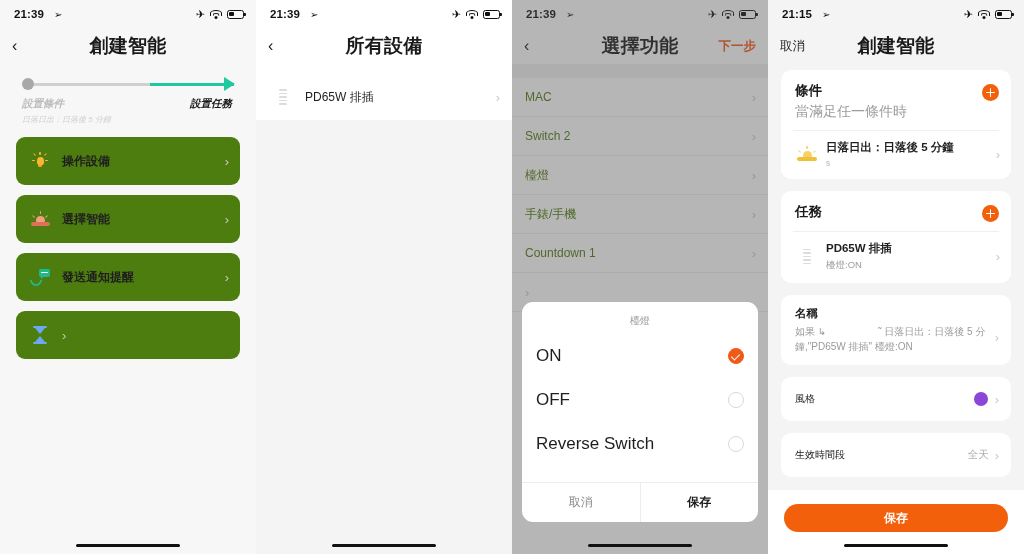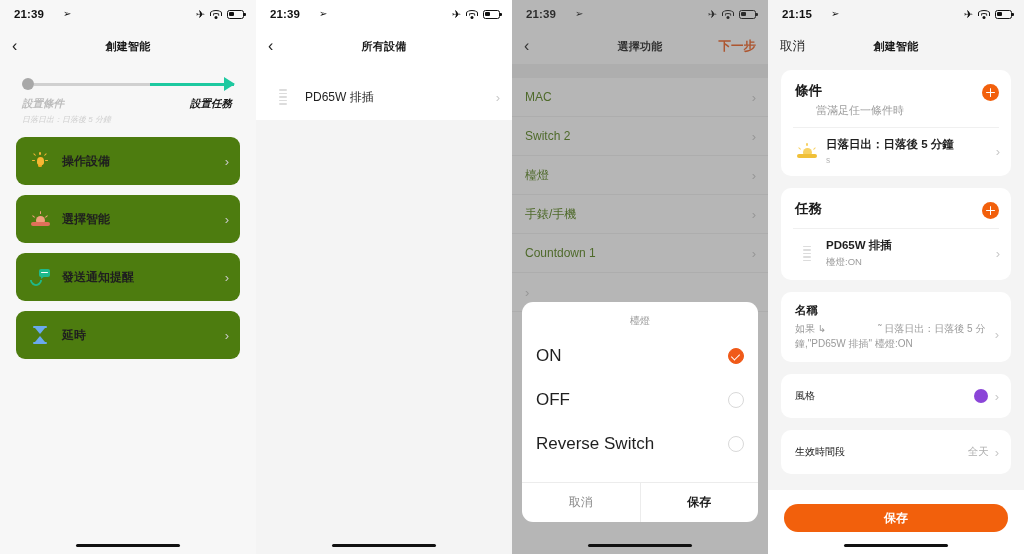--- a/index.html
+++ b/index.html
@@ -10,36 +10,36 @@
     overflow: hidden;
   }
   .screens { display: flex; width: 1024px; height: 554px; }
   .panel { width: 256px; height: 554px; position: relative; overflow: hidden; background: #f7f7f7; }
 
   
   .statusbar {
     height: 28px; display: flex; align-items: center;
     justify-content: space-between; padding: 0 12px 0 14px;
   }
-  .sb-left { display: flex; align-items: flex-start; gap: 19px; font-size: 11.5px; font-weight: 600; color: #111; letter-spacing: .1px;}
+  .sb-left { display: flex; align-items: flex-end; gap: 10px; font-size: 11.5px; font-weight: 600; color: #111; letter-spacing: .1px;}
   .sb-loc { font-size: 10px; display:inline-block; transform: rotate(0deg); }
   .sb-right { display: flex; align-items: center; gap: 5px; }
   .ic-plane { font-size: 11px; color:#111; line-height:1; }
   .ic-wifi { width: 12px; height: 9px; position: relative; display:inline-block; }
   .ic-wifi i { position:absolute; left:50%; transform:translateX(-50%); border:1.3px solid #111; border-bottom:none; border-radius:50% 50% 0 0;}
   .ic-wifi i:nth-child(1){ width:12px; height:6px; top:0;}
   .ic-wifi i:nth-child(2){ width:7px; height:3.5px; top:3px;}
   .ic-wifi i:nth-child(3){ width:3px; height:3px; top:6px; border-radius:50%; background:#111; border:none;}
   .ic-batt { width:17px; height:9px; border:1.2px solid #111; border-radius:2.5px; position:relative; display:inline-block;}
   .ic-batt::after{ content:""; position:absolute; right:-3px; top:2.4px; width:1.6px; height:3.4px; background:#111; border-radius:0 1px 1px 0;}
   .ic-batt i{ position:absolute; left:1.2px; top:1.2px; bottom:1.2px; width:5px; background:#111; border-radius:1px;}
 
   
   .navbar { height: 36px; display:flex; align-items:center; justify-content:center; position:relative; padding: 0 12px; }
-  .nav-title { font-size: 11px; font-weight: 700; color:#1a1a1a; letter-spacing:.3px;}
+  .nav-title { font-size: 19px; font-weight: 700; color:#1a1a1a; letter-spacing:.3px;}
   .nav-left { position:absolute; left: 12px; top:50%; transform:translateY(-50%); font-size: 14px; color:#222; }
   .nav-left.back { font-size: 16px; font-weight: 300; }
   .nav-left.text { font-size: 12.5px; color:#222; }
   .nav-right { position:absolute; right: 12px; top:50%; transform:translateY(-50%); font-size:12.5px; font-weight:600; color:#f05a19; }
 
   
   .stepper { padding: 14px 22px 0 22px; font-style: italic; }
   .track { position:relative; height: 12px; display:flex; align-items:center; }
   .track .dot { width:12px; height:12px; border-radius:50%; background:#a8a8a8; flex:none; }
   .track .line-grey { height:3px; background:#d0d0d0; width:116px; }
@@ -129,21 +129,21 @@
   .modal-actions .cancel { color:#8a8a8a; border-right:1px solid #ececec; }
   .modal-actions .save { color:#1a1a1a; font-weight:700; }
 
   
   .p4 { background:#f4f4f4; }
   .p4-body { padding: 6px 13px 0 13px; }
   .gcard { background:#fff; border-radius:10px; margin-bottom:12px; }
   .gc-head { display:flex; align-items:flex-start; padding:12px 12px 9px 14px; }
   .gc-head .txt { flex:1; }
   .gc-title { font-size:13.5px; font-weight:700; color:#1a1a1a; }
-  .gc-sub { font-size:11px; color:#9c9c9c; margin-top:3px;margin-left:21px; }
+  .gc-sub { font-size:14px; color:#9c9c9c; margin-top:3px; }
   .plus { width:17px; height:17px; border-radius:50%; background:#f2600c; position:relative; flex:none; margin-top:2px; }
   .plus::before,.plus::after{content:"";position:absolute;background:#fff;border-radius:1px;}
   .plus::before{left:4px;top:7.8px;width:9px;height:1.6px;}
   .plus::after{top:4px;left:7.7px;height:9px;width:1.6px;}
   .gc-div { height:1px; background:#f0f0f0; margin:0 12px; }
   .gc-row { display:flex; align-items:center; padding:9px 11px 11px 14px; }
   .gc-row .ic { width:24px; margin-right:7px; display:flex; align-items:center; justify-content:center; flex:none;}
   .gc-row .bd { flex:1; }
   .gc-row .t1 { font-size:11.5px; color:#1f1f1f; font-weight:600; }
   .gc-row .t2 { font-size:8.5px; color:#b8b8b8; margin-top:3px; }
@@ -261,21 +261,20 @@
       <div class="card">
         <div class="row">
           <span class="ricon">
             <span class="hourglass">
                 <span class="t"></span>
                 <span class="up"></span>
                 <span class="dn"></span>
                 <span class="bm"></span>
               </span>
           </span>
-          <span class="rlabel">延時</span>
           <span class="chev">›</span>
         </div>
       </div>
     </div>
     <div class="home-ind"></div>
   </div>
 
   <div class="panel" style="background:#f4f4f4;">
     <div class="statusbar" style="background:#fff;">
       <div class="sb-left">

